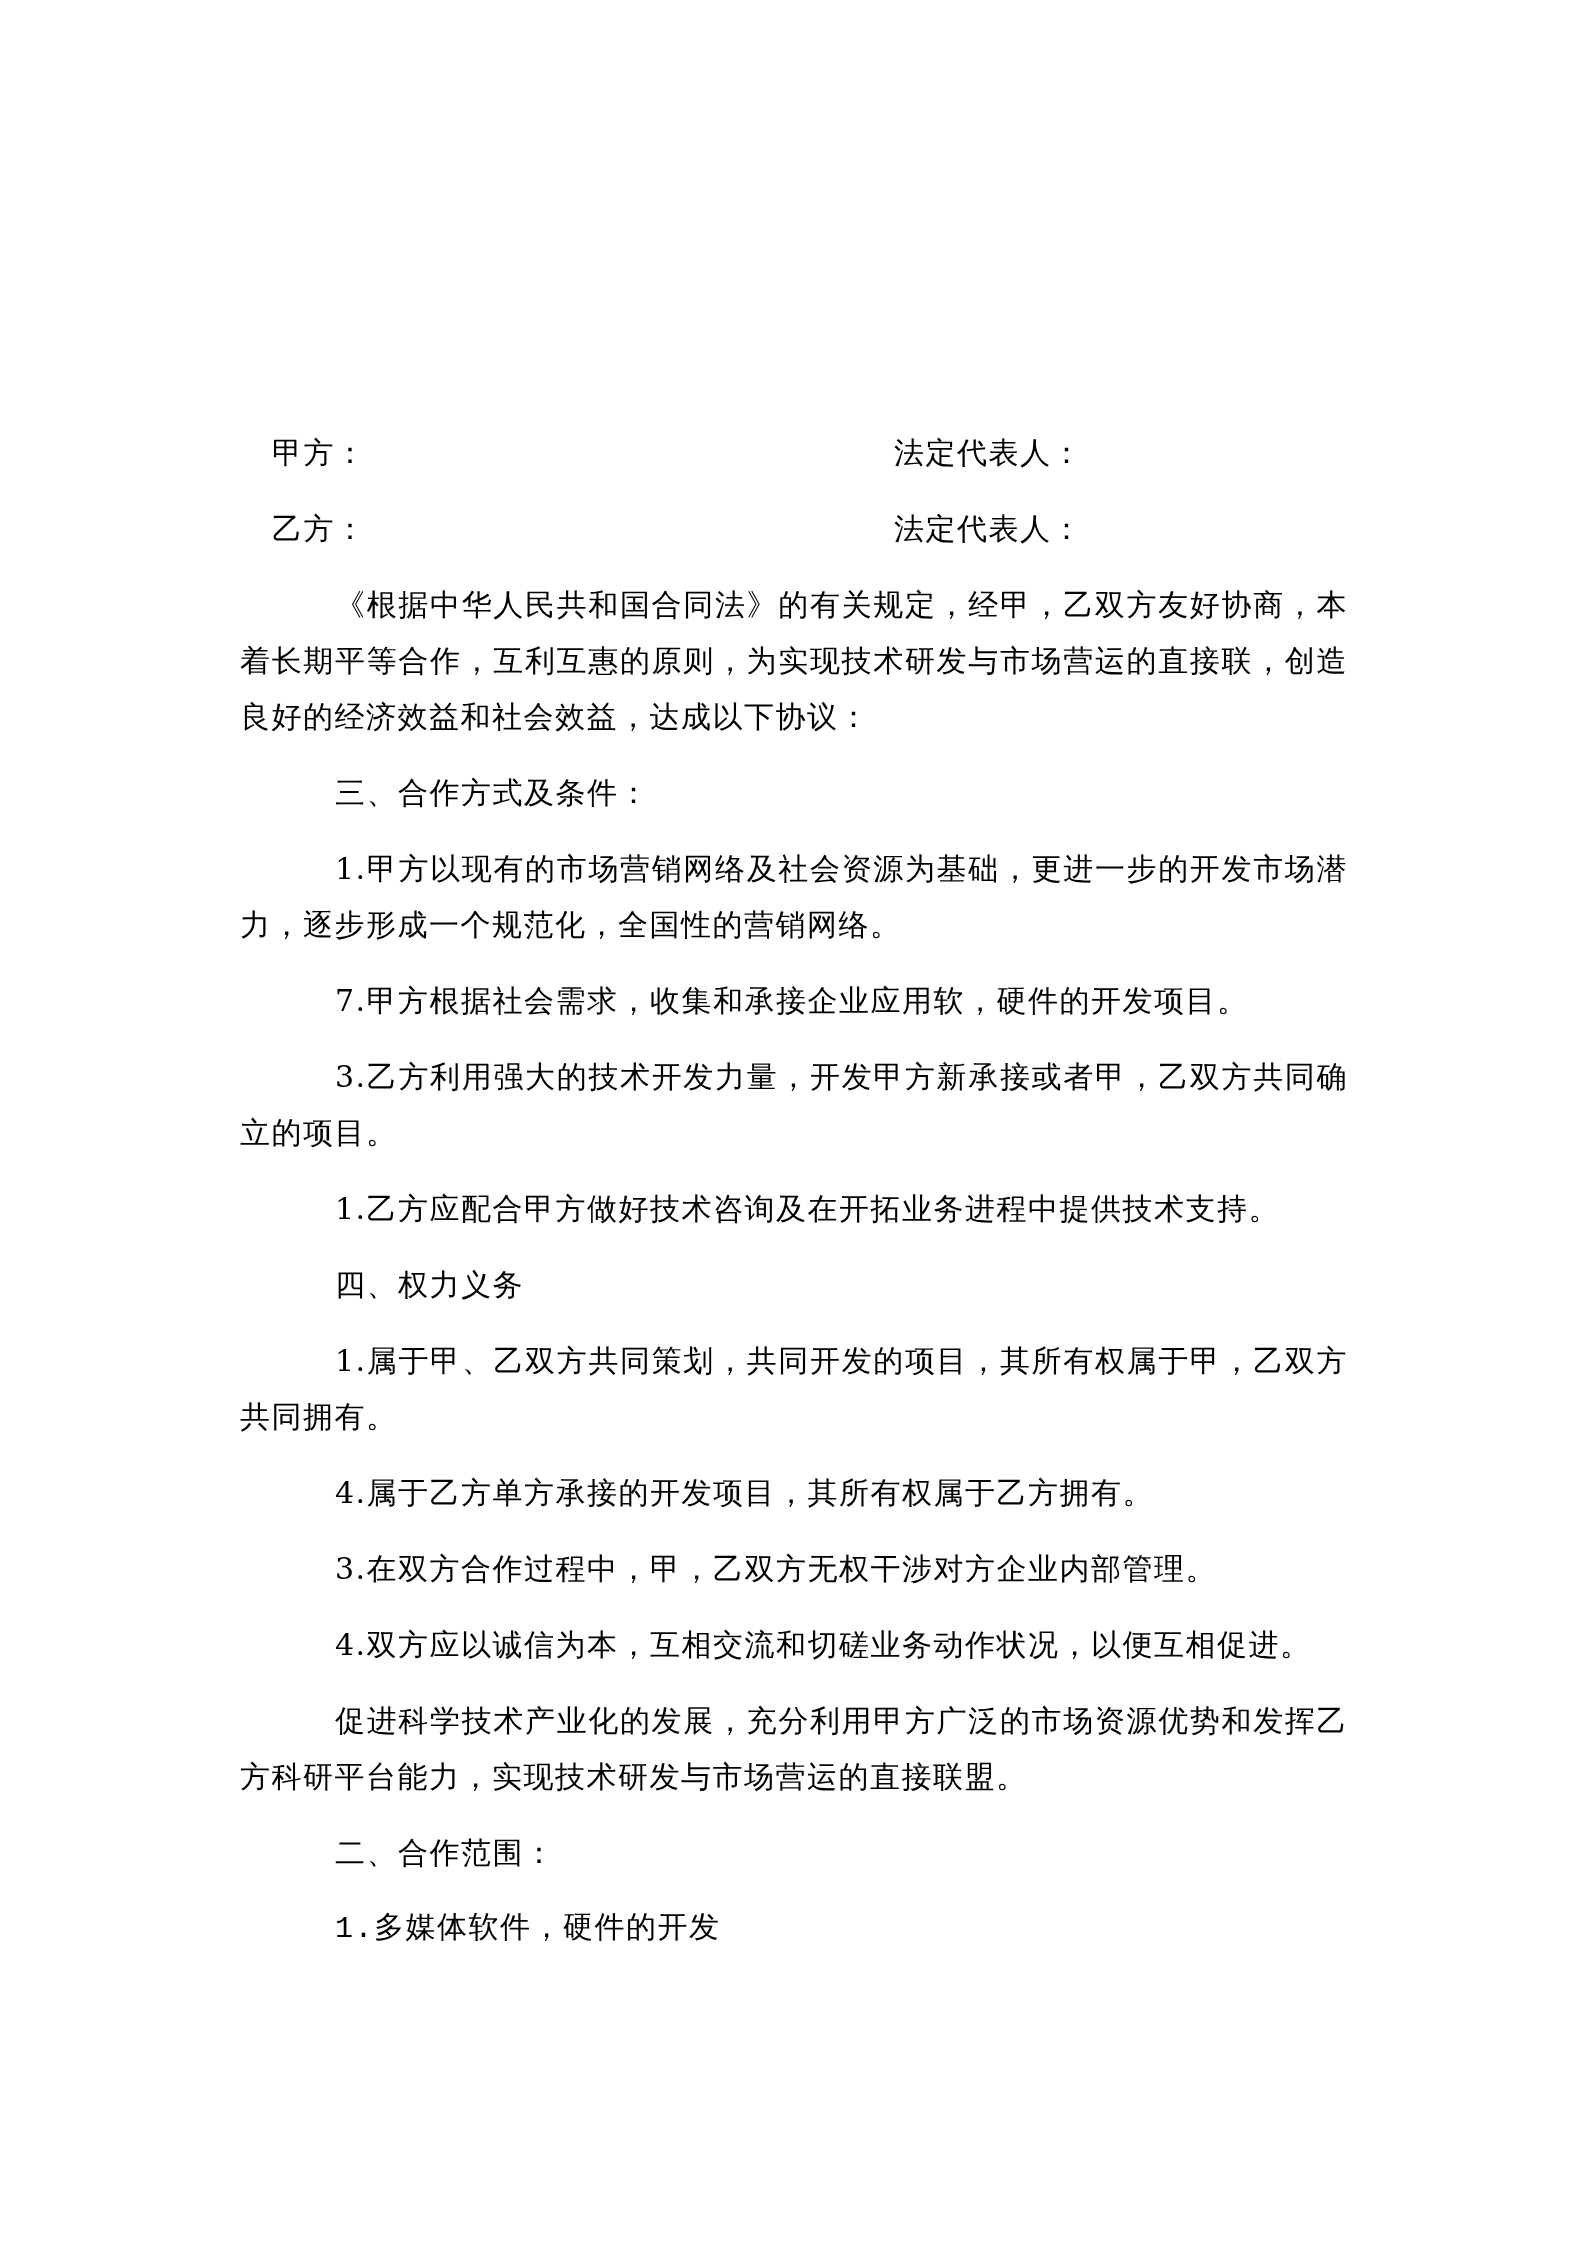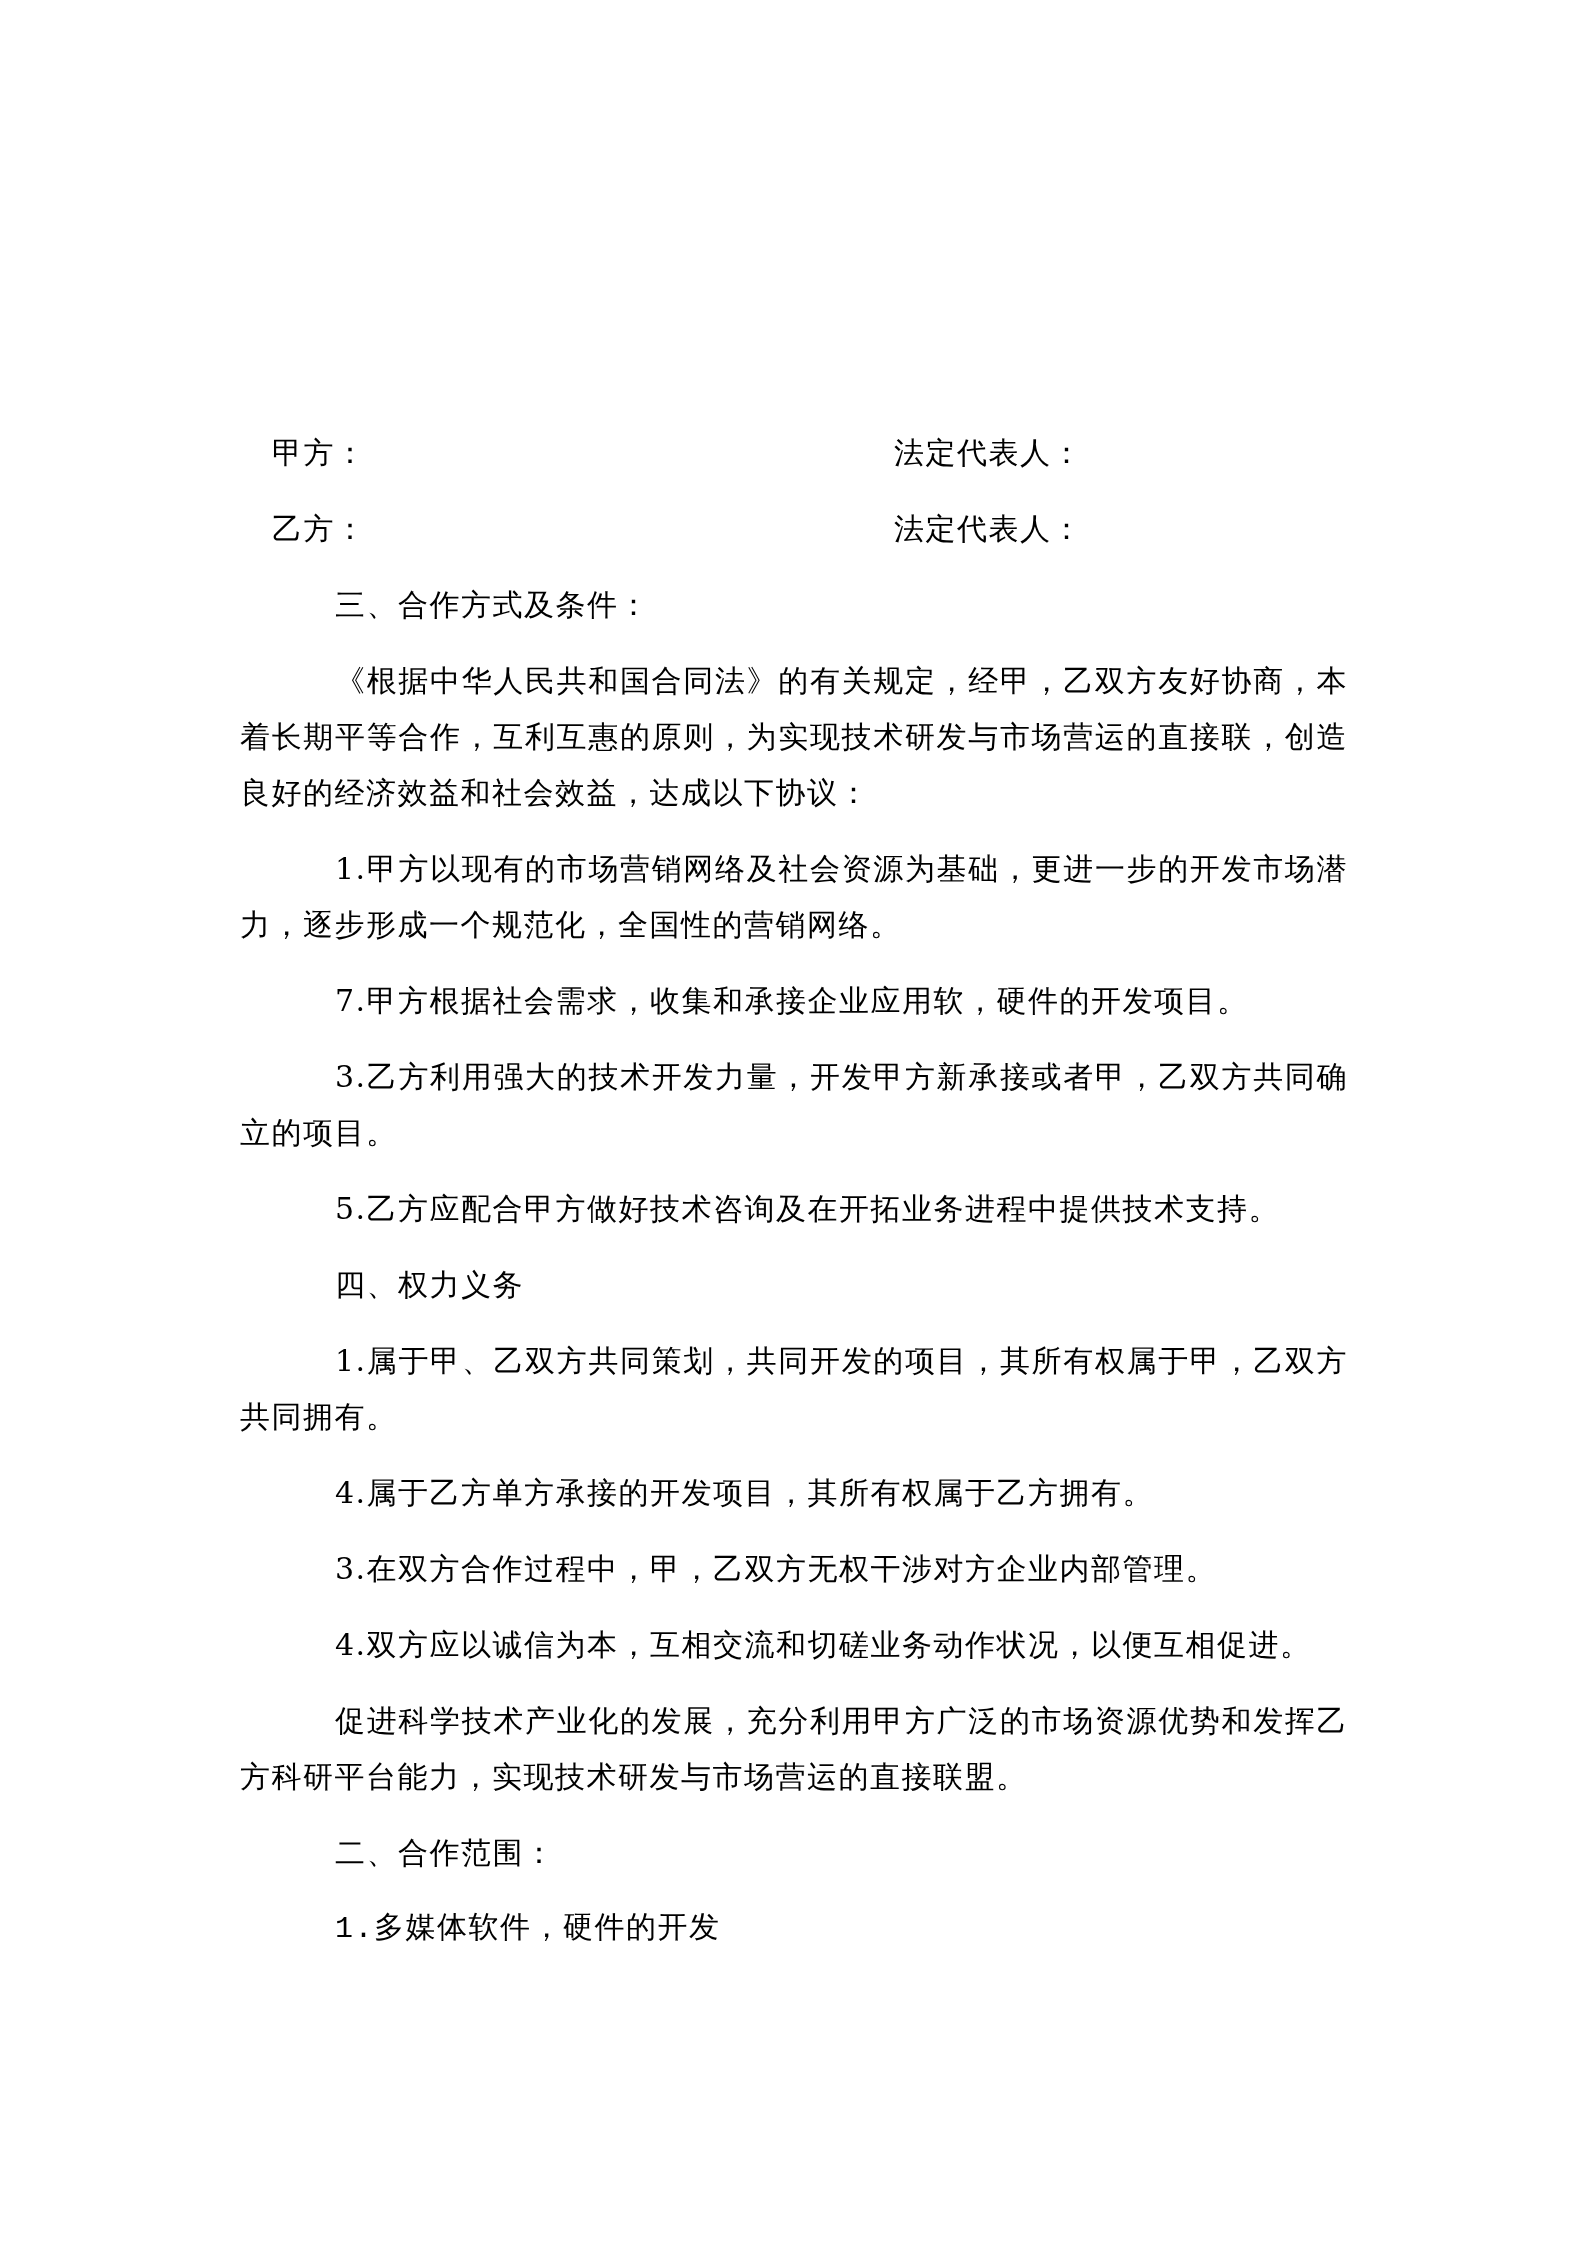--- a/index.html
+++ b/index.html
@@ -48,26 +48,26 @@
   <div class="party-row">
     <span>甲方：</span>
     <span class="party-rep">法定代表人：</span>
   </div>
 
   <div class="party-row">
     <span>乙方：</span>
     <span class="party-rep">法定代表人：</span>
   </div>
 
+  <p class="para">《根据中华人民共和国合同法》的有关规定，经甲，乙双方友好协商，本着长期平等合作，互利互惠的原则，为实现技术研发与市场营运的直接联，创造良好的经济效益和社会效益，达成以下协议：</p>
   <p class="para">三、合作方式及条件：</p>
-  <p class="para">《根据中华人民共和国合同法》的有关规定，经甲，乙双方友好协商，本着长期平等合作，互利互惠的原则，为实现技术研发与市场营运的直接联，创造良好的经济效益和社会效益，达成以下协议：</p>
   <p class="para">1.甲方以现有的市场营销网络及社会资源为基础，更进一步的开发市场潜力，逐步形成一个规范化，全国性的营销网络。</p>
   <p class="para">7.甲方根据社会需求，收集和承接企业应用软，硬件的开发项目。</p>
   <p class="para">3.乙方利用强大的技术开发力量，开发甲方新承接或者甲，乙双方共同确立的项目。</p>
-  <p class="para">5.乙方应配合甲方做好技术咨询及在开拓业务进程中提供技术支持。</p>
+  <p class="para">1.乙方应配合甲方做好技术咨询及在开拓业务进程中提供技术支持。</p>
   <p class="para">四、权力义务</p>
   <p class="para">1.属于甲、乙双方共同策划，共同开发的项目，其所有权属于甲，乙双方共同拥有。</p>
   <p class="para">4.属于乙方单方承接的开发项目，其所有权属于乙方拥有。</p>
   <p class="para">3.在双方合作过程中，甲，乙双方无权干涉对方企业内部管理。</p>
   <p class="para">4.双方应以诚信为本，互相交流和切磋业务动作状况，以便互相促进。</p>
   <p class="para">促进科学技术产业化的发展，充分利用甲方广泛的市场资源优势和发挥乙方科研平台能力，实现技术研发与市场营运的直接联盟。</p>
   <p class="para">二、合作范围：</p>
   <p class="para">1.多媒体软件，硬件的开发</p>
 
 </div>

